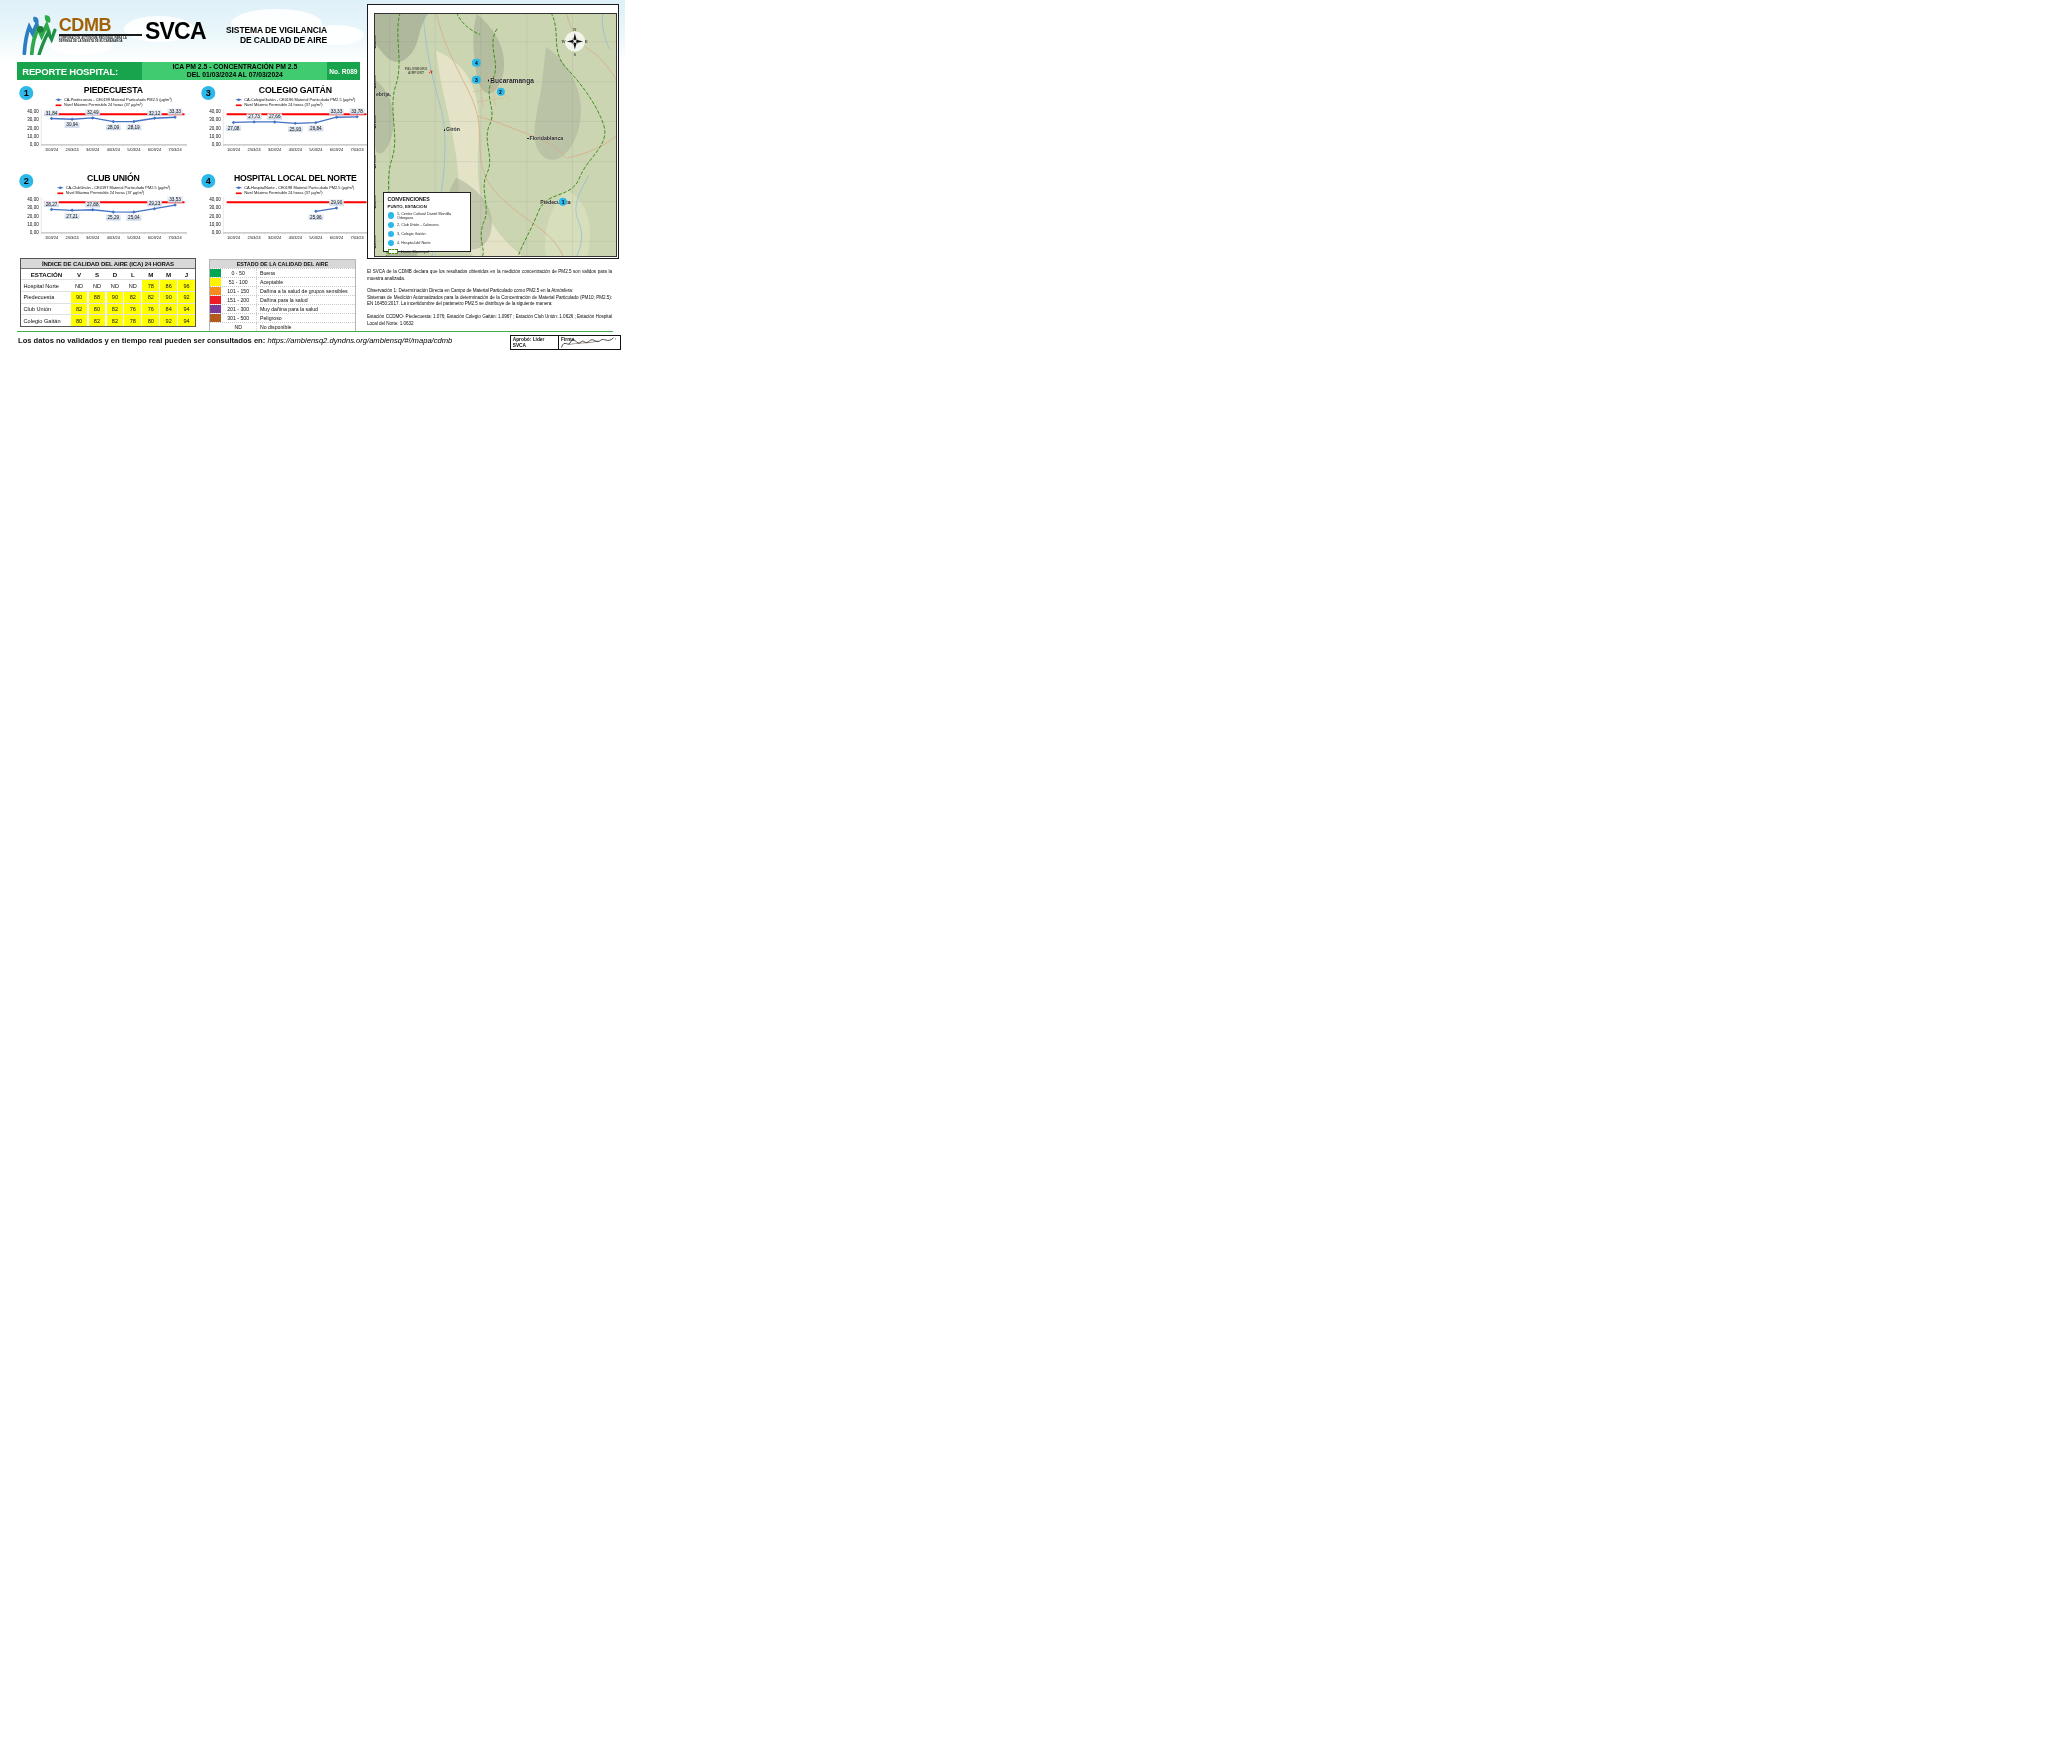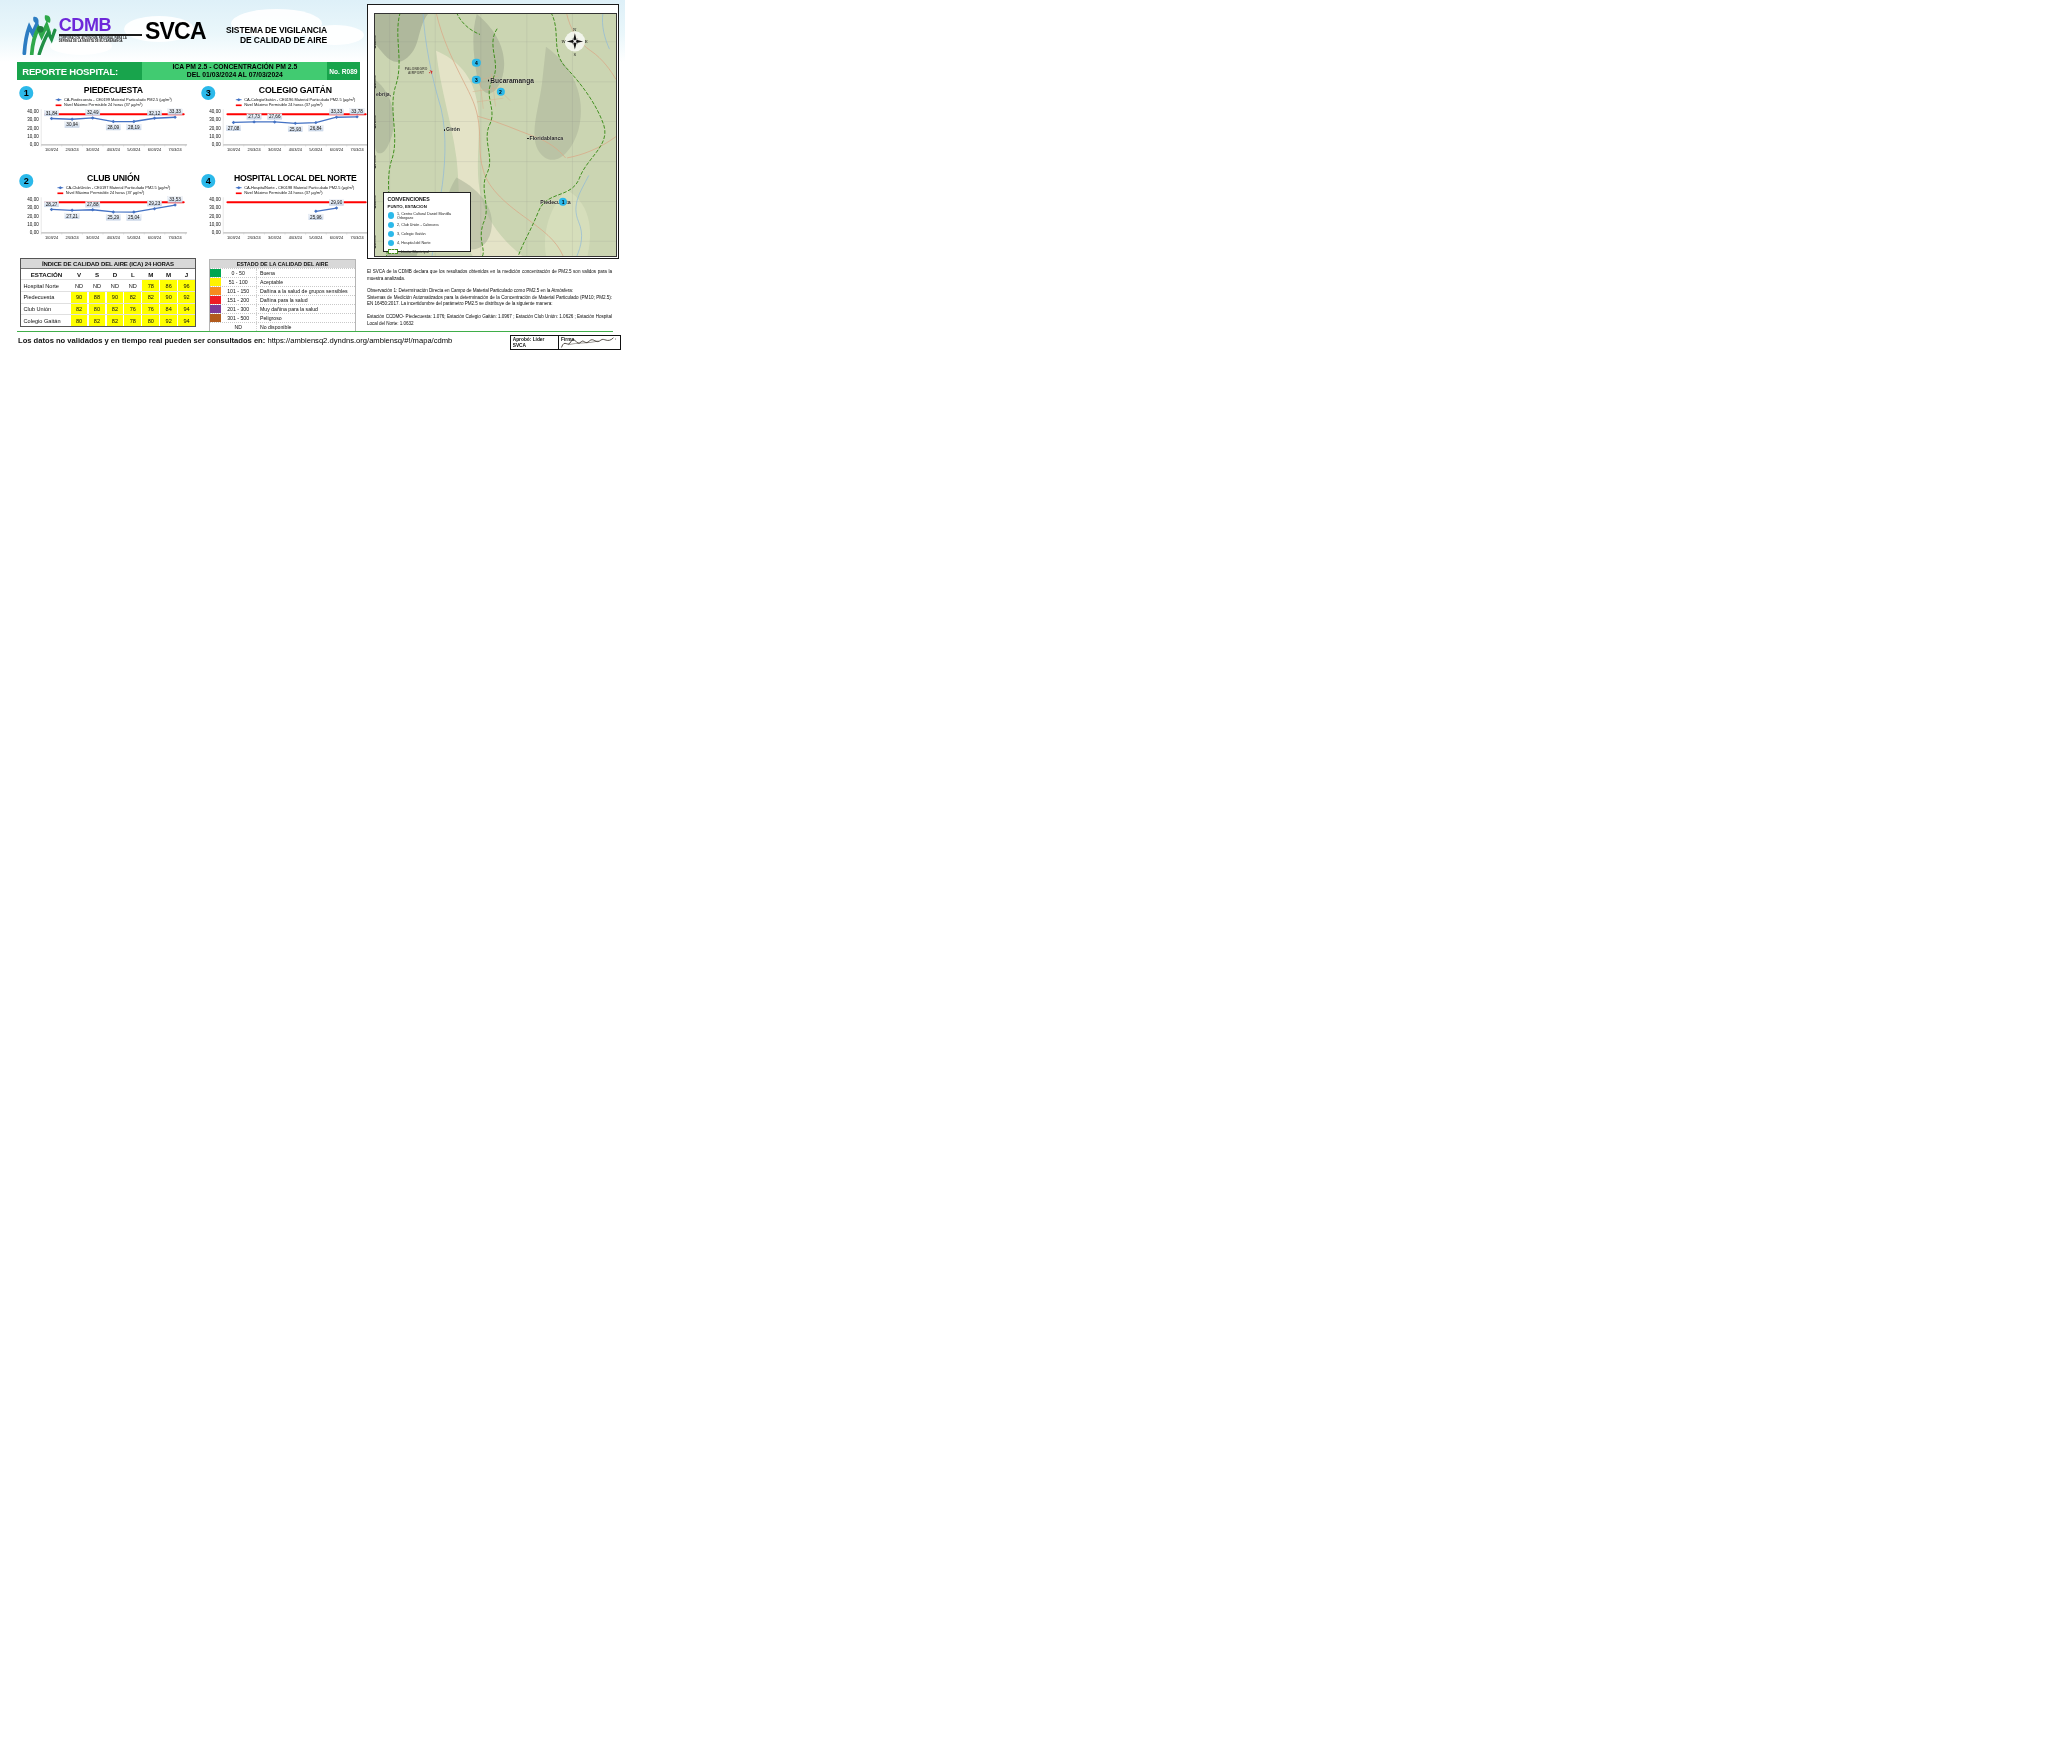--- a/index.html
+++ b/index.html
@@ -8,21 +8,21 @@
     background:#ffffff; font-family:"Liberation Sans","DejaVu Sans",sans-serif; color:#111;
   }
   
   .sky { position:absolute; left:0; top:0; width:100%; height:62px;
          background:linear-gradient(#def0f8 0%, #eaf7fb 55%, #ffffff 100%); }
   .cloud { position:absolute; background:#fff; border-radius:50%; opacity:.92; }
   
   .logo { position:absolute; left:20.7px; top:12.4px; width:120px; height:44px; }
   .logo-figures { position:absolute; left:0; top:0; }
   .logo-text { position:absolute; left:38px; top:3.3px; width:83px; }
-  .logo-cdmb { font-size:18px; font-weight:bold; color:#6d28d9; letter-spacing:-0.4px; line-height:1; }
+  .logo-cdmb { font-size:18px; font-weight:bold; color:#a16207; letter-spacing:-0.4px; line-height:1; }
   .logo-rule { height:1.2px; background:#1b1b1b; margin:0.8px 0 1.2px 0; }
   .logo-tagline { font-size:2.8px; font-weight:bold; color:#1b1b1b; line-height:1.25; letter-spacing:0.04px; }
   .svca { position:absolute; left:145px; top:20px; font-size:23px; font-weight:bold;
           letter-spacing:-0.8px; color:#000; line-height:1;text-align:right; }
   .svca-sub { position:absolute; left:226px; top:26px; font-size:8.5px; font-weight:bold;
               color:#000; line-height:1.15; letter-spacing:-0.1px;text-align:right; }
   
   .banner { position:absolute; left:16.5px; top:62px; width:343px; height:18px; display:flex; }
   .banner-left  { width:120px; background:#18a44c; color:#fff; font-size:9.5px; font-weight:bold;
                   display:flex; align-items:center; padding-left:5.8px; letter-spacing:-0.2px; }
@@ -89,21 +89,21 @@
   .conv-limite span { font-size:3.9px; color:#222; }
   
   .right-text { position:absolute; left:367px; top:269px; width:245px; font-size:4.6px;
                 line-height:1.45; color:#0d0d0d; letter-spacing:-0.04px; }
   .right-text p { margin:0 0 5.8px 0; text-align:justify; }
   .right-text p.nojust { text-align:left; }
   
   .divider { position:absolute; left:16.5px; top:331px; width:596px; height:1.2px; background:#3fae49; }
   .footer-line { position:absolute; left:18px; top:336px; font-size:7.6px; white-space:nowrap; }
   .footer-line b { font-weight:bold; }
-  .footer-url { font-weight:normal; color:#000; text-decoration:none; }
+  .footer-url { font-weight:normal; color:#000; text-decoration:none;font-style:italic; }
   .aprobo { position:absolute; left:510px; top:335px; width:111px; height:15px; border:0.8px solid #111;
             display:flex; background:#fff; box-sizing:border-box; }
   .aprobo-c1 { width:44px; border-right:0.8px solid #111; font-size:4.8px; font-weight:bold;
                display:flex; align-items:center; padding:0 1.7px; line-height:1.1; }
   .aprobo-c2 { flex:1; position:relative; font-size:4.8px; font-weight:bold; padding:0.8px 1.7px; }
   .aprobo-c2 svg { position:absolute; right:0px; top:-2.5px; overflow:visible; }
 </style>
 </head>
 <body>
 

